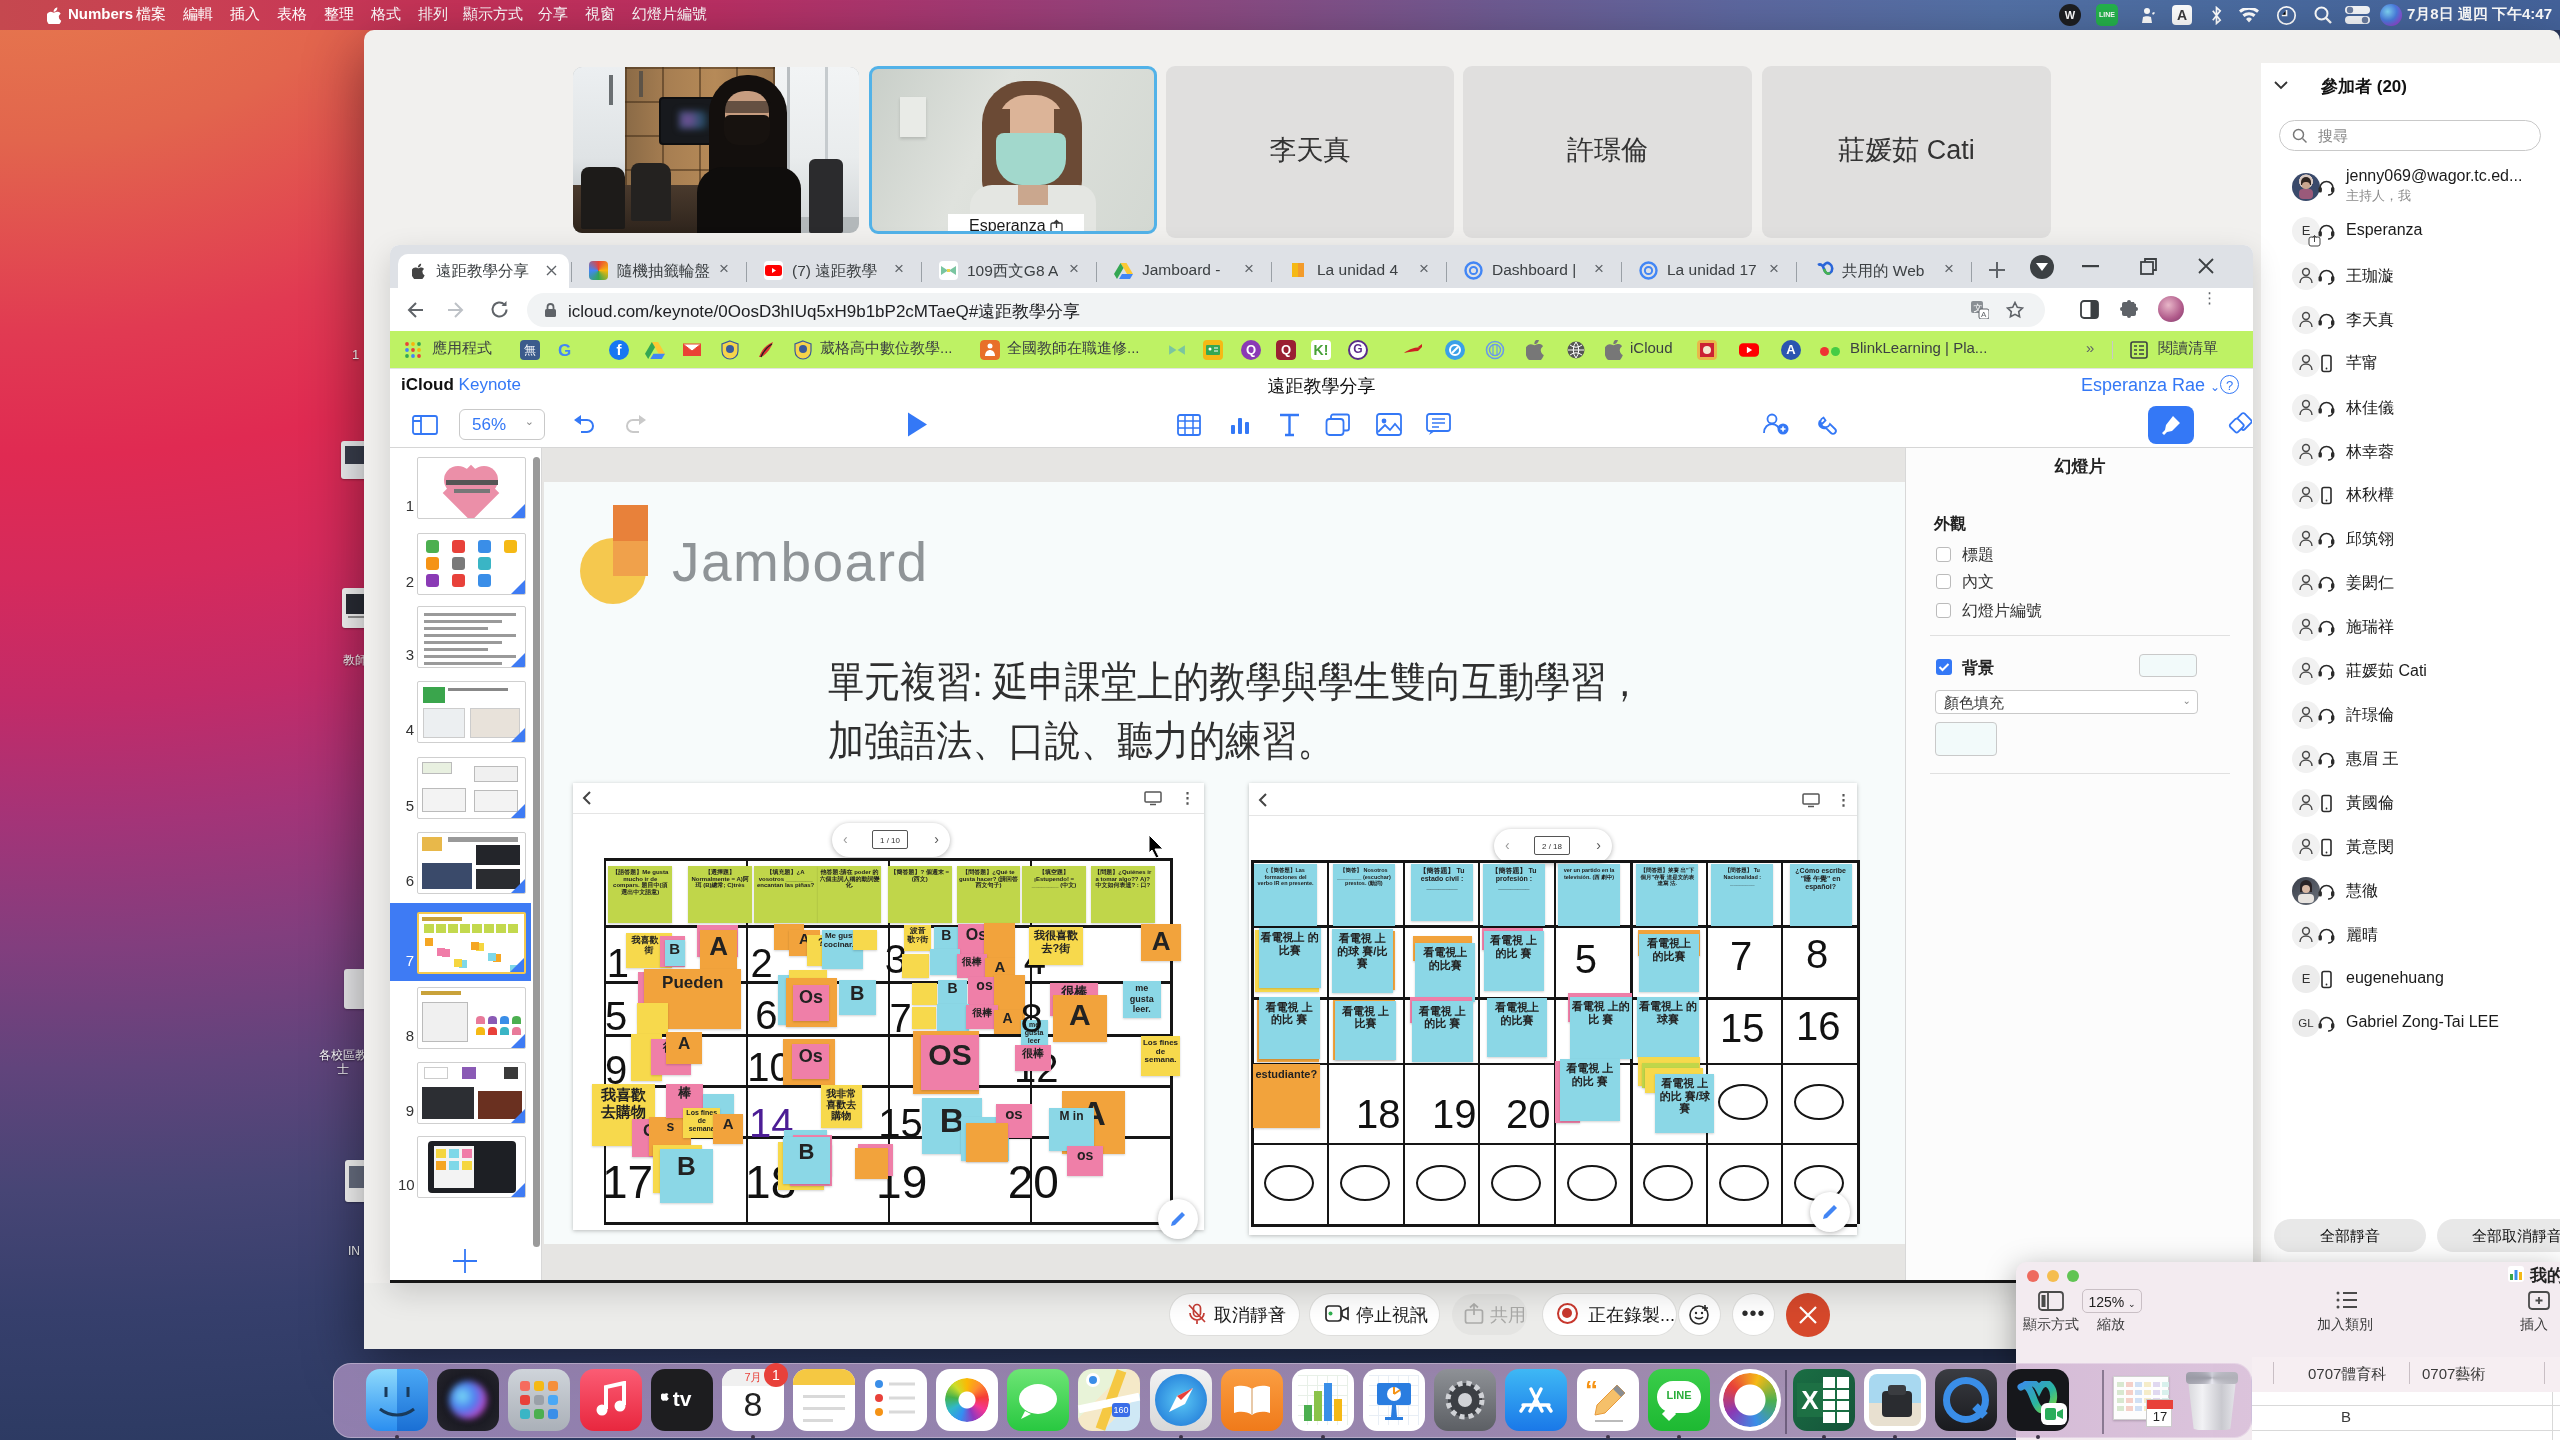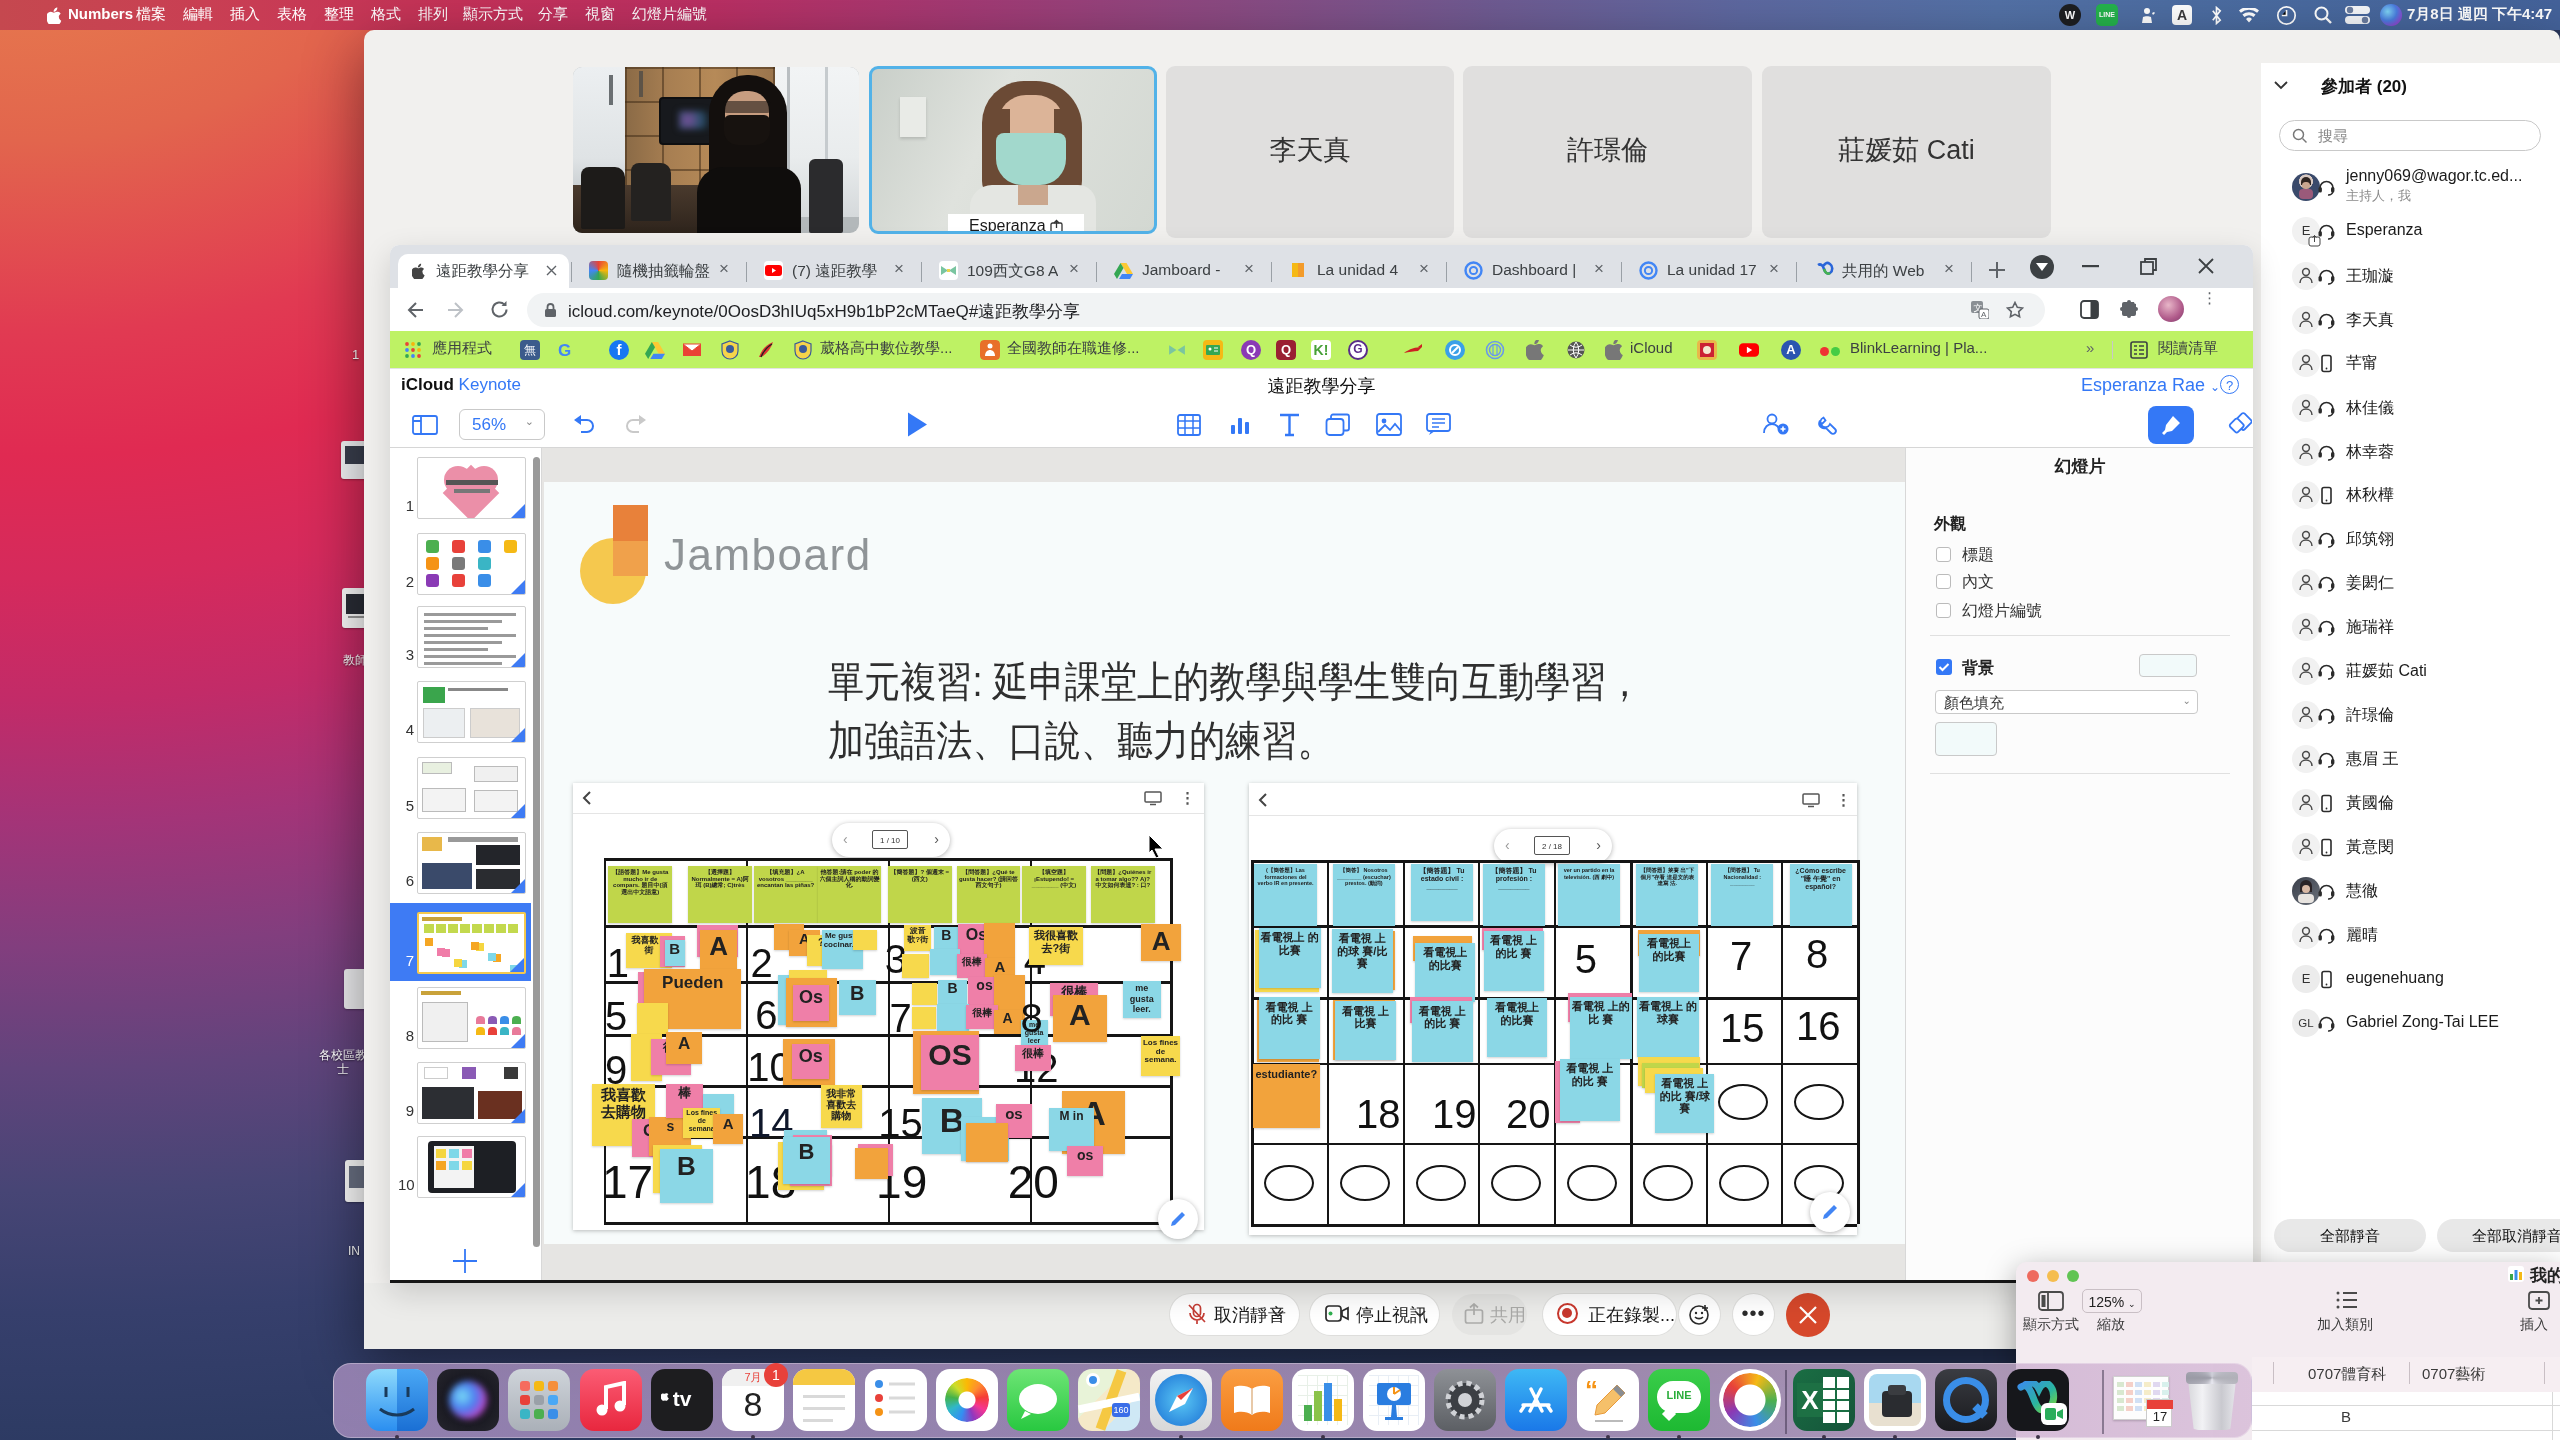--- a/index.html
+++ b/index.html
@@ -986,21 +986,21 @@
     <svg class="abs" style="left:60px;top:798px" width="30" height="30" viewBox="0 0 30 30">
           <path stroke="#3478f6" stroke-width="1.8" d="M15 3v24M3 15h24"></path>
         </svg>
   </div>
   <div class="abs" style="left:0;top:1035px;width:1863px;height:3px;background:#161616;z-index:50"></div>
       <div class="abs" id="kncanvas">
         <div id="slide">
           <div class="abs" style="left:36px;top:56px;width:66px;height:66px;border-radius:50%;background:#f5c84e"></div>
           <div class="abs" style="left:69px;top:23px;width:35px;height:36px;background:#e8813a"></div>
           <div class="abs" style="left:69px;top:59px;width:35px;height:35px;background:#f0a14b"></div>
-          <div class="abs" style="left:120px;top:48px;font-size:44px;color:#8f9497;letter-spacing:1.5px">Jamboard</div>
+          <div class="abs" style="left:128px;top:48px;font-size:55px;color:#8f9497;letter-spacing:1.5px">Jamboard</div>
           <div class="abs" style="left:284px;top:170px;width:1260px;font-size:42px;line-height:59px;color:#2f2f2f;transform:scaleX(.86);transform-origin:0 0">單元複習: 延申課堂上的教學與學生雙向互動學習，<br>加強語法、口說、聽力的練習。</div>
           <div class="abs" style="left:29px;top:301px;width:631px;height:447px;background:#fff;box-shadow:0 1px 4px rgba(0,0,0,.25)"></div>
           <div class="abs" style="left:29px;top:301px;width:631px;height:31px;background:#fff;border-bottom:1px solid #e5e5e5"></div>
           <svg class="abs" style="left:36px;top:308px" width="14" height="16" viewBox="0 0 14 16">
             <path fill="none" stroke="#444" stroke-width="2" d="M10 2L4 8l6 6"></path>
           </svg>
           <svg class="abs" style="left:600px;top:309px" width="18" height="15" viewBox="0 0 18 15">
             <rect x="1" y="1" width="16" height="10" rx="1" fill="none" stroke="#555" stroke-width="1.5"></rect>
             <path d="M6 13.5h6" stroke="#555" stroke-width="1.5"></path>
           </svg>
@@ -1053,21 +1053,21 @@
           <div class="abs" style="left:206.5px;top:459.3px;font-size:40px;color:#111">2</div>
           <div class="abs" style="left:340.7px;top:454.5px;font-size:40px;color:#111">3</div>
           <div class="abs" style="left:479.7px;top:456.1px;font-size:40px;color:#111">4</div>
           <div class="abs" style="left:61.1px;top:512.1px;font-size:40px;color:#111">5</div>
           <div class="abs" style="left:211.3px;top:511.4px;font-size:40px;color:#111">6</div>
           <div class="abs" style="left:1186px;top:452px;font-size:40px;z-index:5;color:#111">7</div>
           <div class="abs" style="left:1262px;top:450px;font-size:40px;z-index:5;color:#111">8</div>
           <div class="abs" style="left:61.1px;top:565.7px;font-size:40px;color:#111">9</div>
           <div class="abs" style="left:203.3px;top:563.2px;font-size:40px;color:#111">10</div>
           <div class="abs" style="left:470.1px;top:563.8px;font-size:40px;color:#111">12</div>
-          <div class="abs" style="left:204.9px;top:619.1px;font-size:40px;color:#0f172a">14</div>
+          <div class="abs" style="left:204.9px;top:619.1px;font-size:40px;color:#4c1d95">14</div>
           <div class="abs" style="left:1176px;top:524px;font-size:40px;z-index:5;color:#111">15</div>
           <div class="abs" style="left:57.9px;top:673.4px;font-size:46px;color:#111">17</div>
           <div class="abs" style="left:201.1px;top:673.4px;font-size:46px;color:#111">18</div>
           <div class="abs" style="left:332.1px;top:673.4px;font-size:46px;color:#111">19</div>
           <div class="abs" style="left:463.7px;top:673.4px;font-size:46px;color:#111">20</div>
           <div class="abs" style="left:81.9px;top:450.7px;width:46.3px;height:35.8px;background:#f7d94c;box-shadow:0 1px 2px rgba(0,0,0,.18)">
             <div style="position:absolute;left:3%;top:6%;width:94%;height:88%;font-size:9px;line-height:1.12;color:#222;text-align:center;font-weight:bold;overflow:hidden">我喜歡 ?街</div>
           </div>
           <div class="abs" style="left:116.4px;top:453.6px;width:24.9px;height:31.9px;background:#ef7fa8;box-shadow:0 1px 2px rgba(0,0,0,.18)"></div>
           <div class="abs" style="left:120.6px;top:457.7px;width:20.4px;height:26.2px;background:#8bd7e6;box-shadow:0 1px 2px rgba(0,0,0,.18)">

